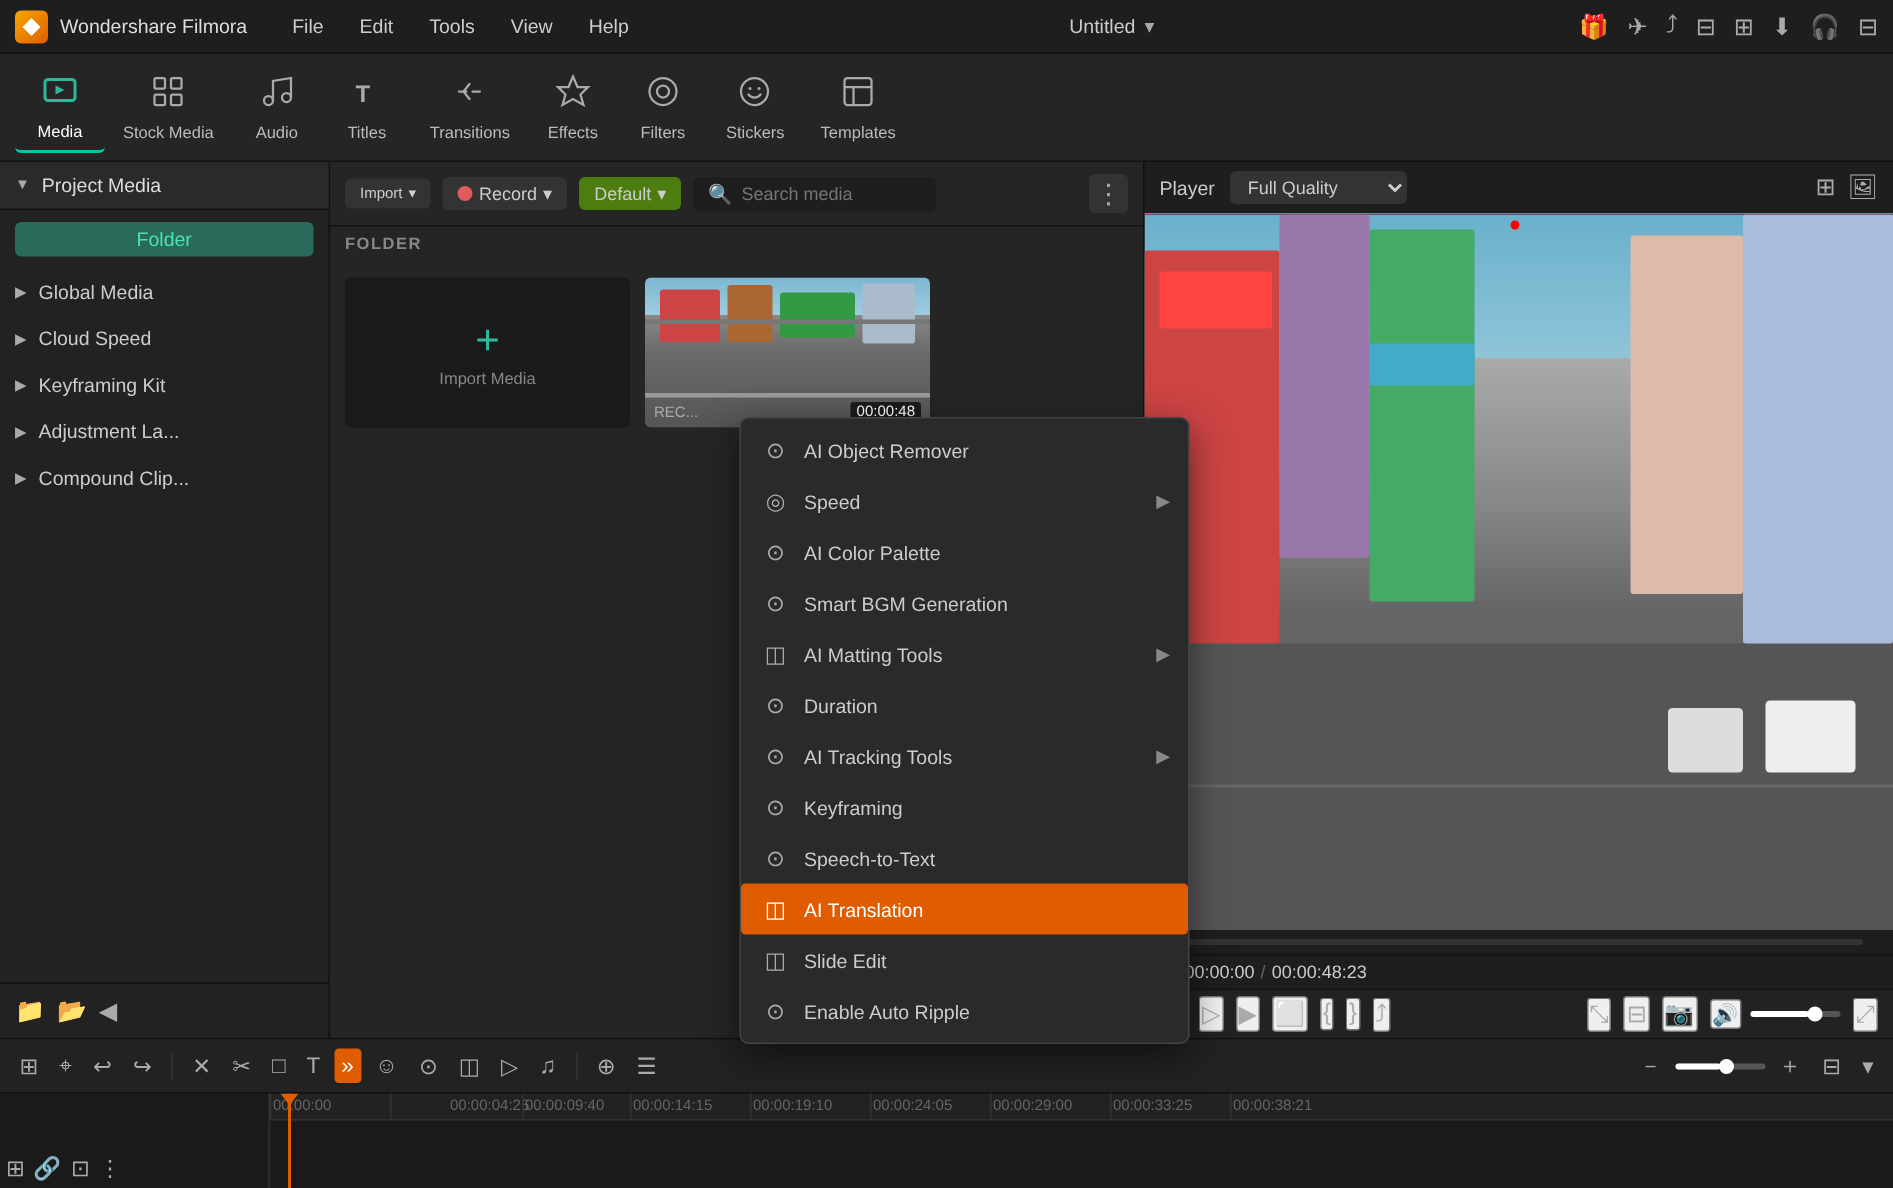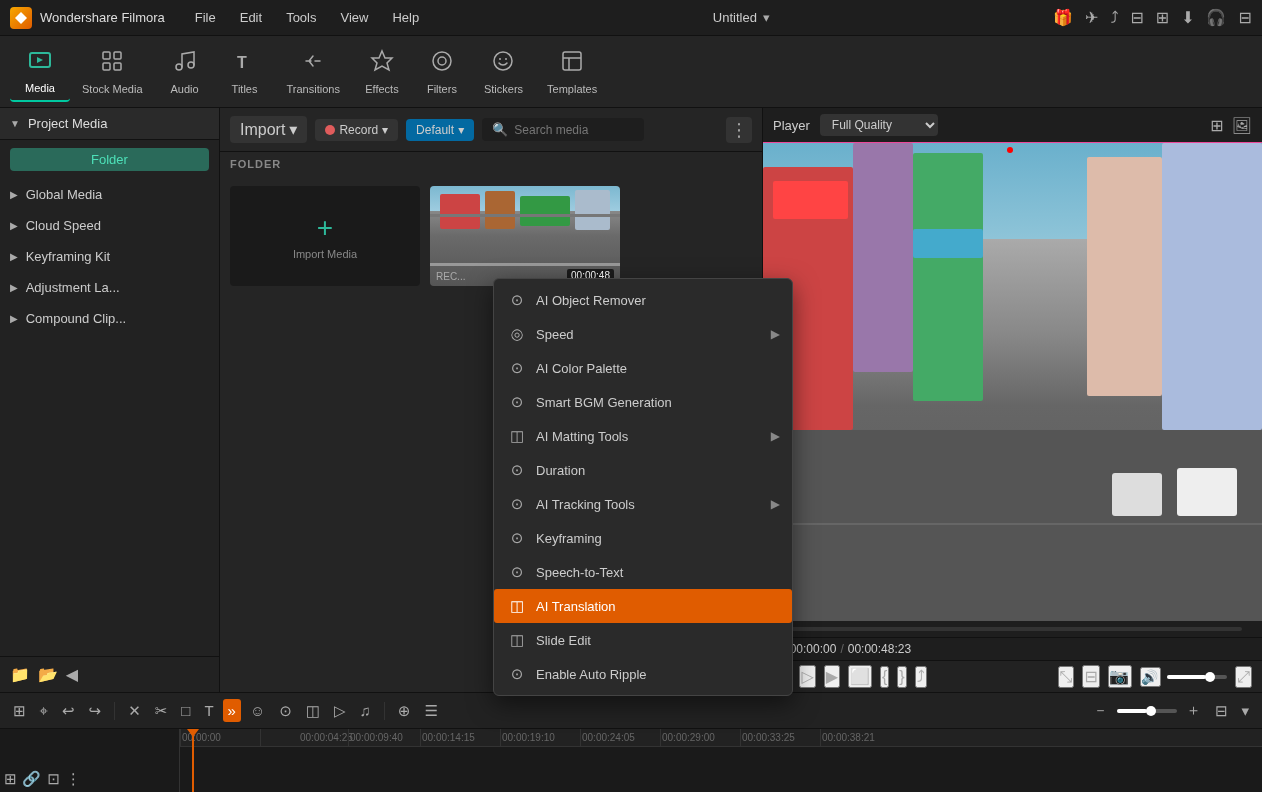--- a/index.html
+++ b/index.html
@@ -35,26 +35,26 @@
     #folder-btn { margin: 8px 10px; background: #2a6a5a; color: #4de0b8; padding: 4px 14px; border-radius: 4px; cursor: pointer; font-size: 13px; text-align: center; }
     .panel-tree-item { display: flex; align-items: center; gap: 8px; padding: 8px 10px; cursor: pointer; color: #ccc; }
     .panel-tree-item .expand { color: #aaa; font-size: 10px; }
     .panel-tree-item .label { font-size: 13px; }
     #panel-icons { display: flex; gap: 8px; padding: 8px 10px; margin-top: auto; border-top: 1px solid #111; }
     .panel-icon-btn { color: #aaa; cursor: pointer; font-size: 16px; }
 
     
     #content-area { flex: 1; background: #252525; display: flex; flex-direction: column; }
     #content-toolbar { display: flex; align-items: center; gap: 8px; padding: 8px 10px; border-bottom: 1px solid #111; }
-    .import-btn { background: #333; color: #ccc; border: none; border-radius: 4px; padding: 4px 10px; cursor: pointer; display: flex; align-items: center; gap: 4px; font-size: 16px; }
+    .import-btn { background: #333; color: #ccc; border: none; border-radius: 4px; padding: 4px 10px; cursor: pointer; display: flex; align-items: center; gap: 4px; font-size: 10px; }
     .record-btn { background: #333; color: #ccc; border: none; border-radius: 4px; padding: 4px 10px; cursor: pointer; display: flex; align-items: center; gap: 4px; font-size: 12px; }
     .record-dot { width: 10px; height: 10px; background: #e05c5c; border-radius: 50%; }
     #search-bar { display: flex; align-items: center; gap: 6px; background: #1e1e1e; border-radius: 4px; padding: 4px 10px; }
     #search-bar input { background: transparent; border: none; outline: none; color: #ccc; font-size: 12px; width: 120px; }
-    .sort-btn { background: #0369a1; color: #ccc; border: none; border-radius: 4px; padding: 4px 10px; cursor: pointer; font-size: 12px; display: flex; align-items: center; gap: 4px; }
+    .sort-btn { background: #4d7c0f; color: #ccc; border: none; border-radius: 4px; padding: 4px 10px; cursor: pointer; font-size: 12px; display: flex; align-items: center; gap: 4px; }
     .more-btn { margin-left: auto; color: #aaa; cursor: pointer; font-size: 18px; background: #333; border: none; border-radius: 4px; width: 26px; height: 26px; display: flex; align-items: center; justify-content: center; }
     #folder-label { padding: 6px 10px; font-size: 11px; color: #888; font-weight: 600; letter-spacing: 1px; }
     #media-grid { display: flex; flex-wrap: wrap; gap: 10px; padding: 10px; }
     .media-thumb { width: 190px; height: 100px; background: #1a1a1a; border-radius: 4px; display: flex; flex-direction: column; align-items: center; justify-content: center; cursor: pointer; position: relative; overflow: hidden; }
     .media-thumb .add-icon { font-size: 28px; color: #2db89a; }
     .media-thumb-label { font-size: 11px; color: #888; margin-top: 4px; }
     .media-thumb-video { width: 190px; height: 100px; background: #333; border-radius: 4px; overflow: hidden; position: relative; }
     .video-duration { position: absolute; bottom: 4px; right: 6px; background: rgba(0,0,0,0.7); color: #fff; font-size: 10px; padding: 1px 4px; border-radius: 2px; }
     .rec-label { position: absolute; bottom: 4px; right: 6px; color: #aaa; font-size: 10px; }
 

